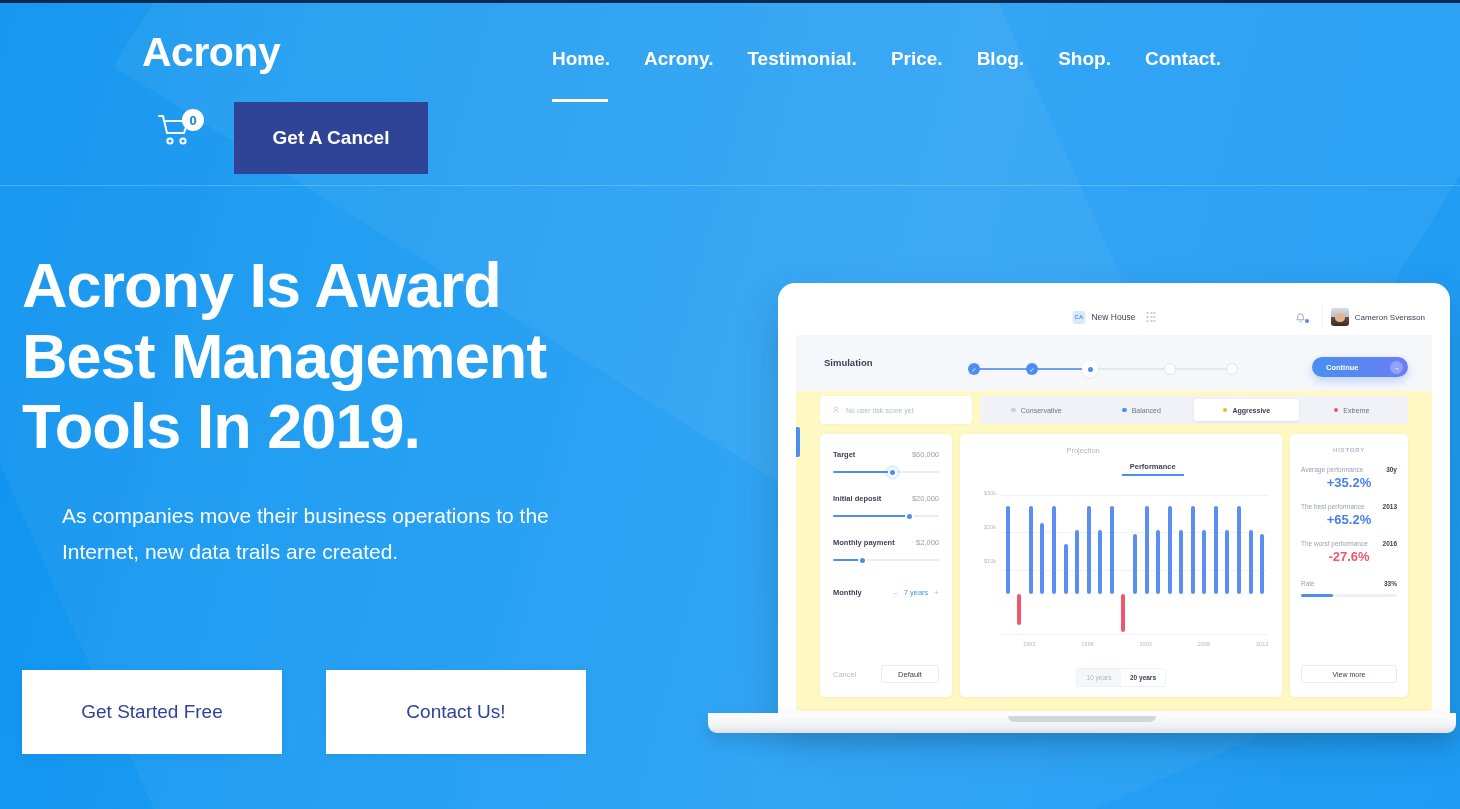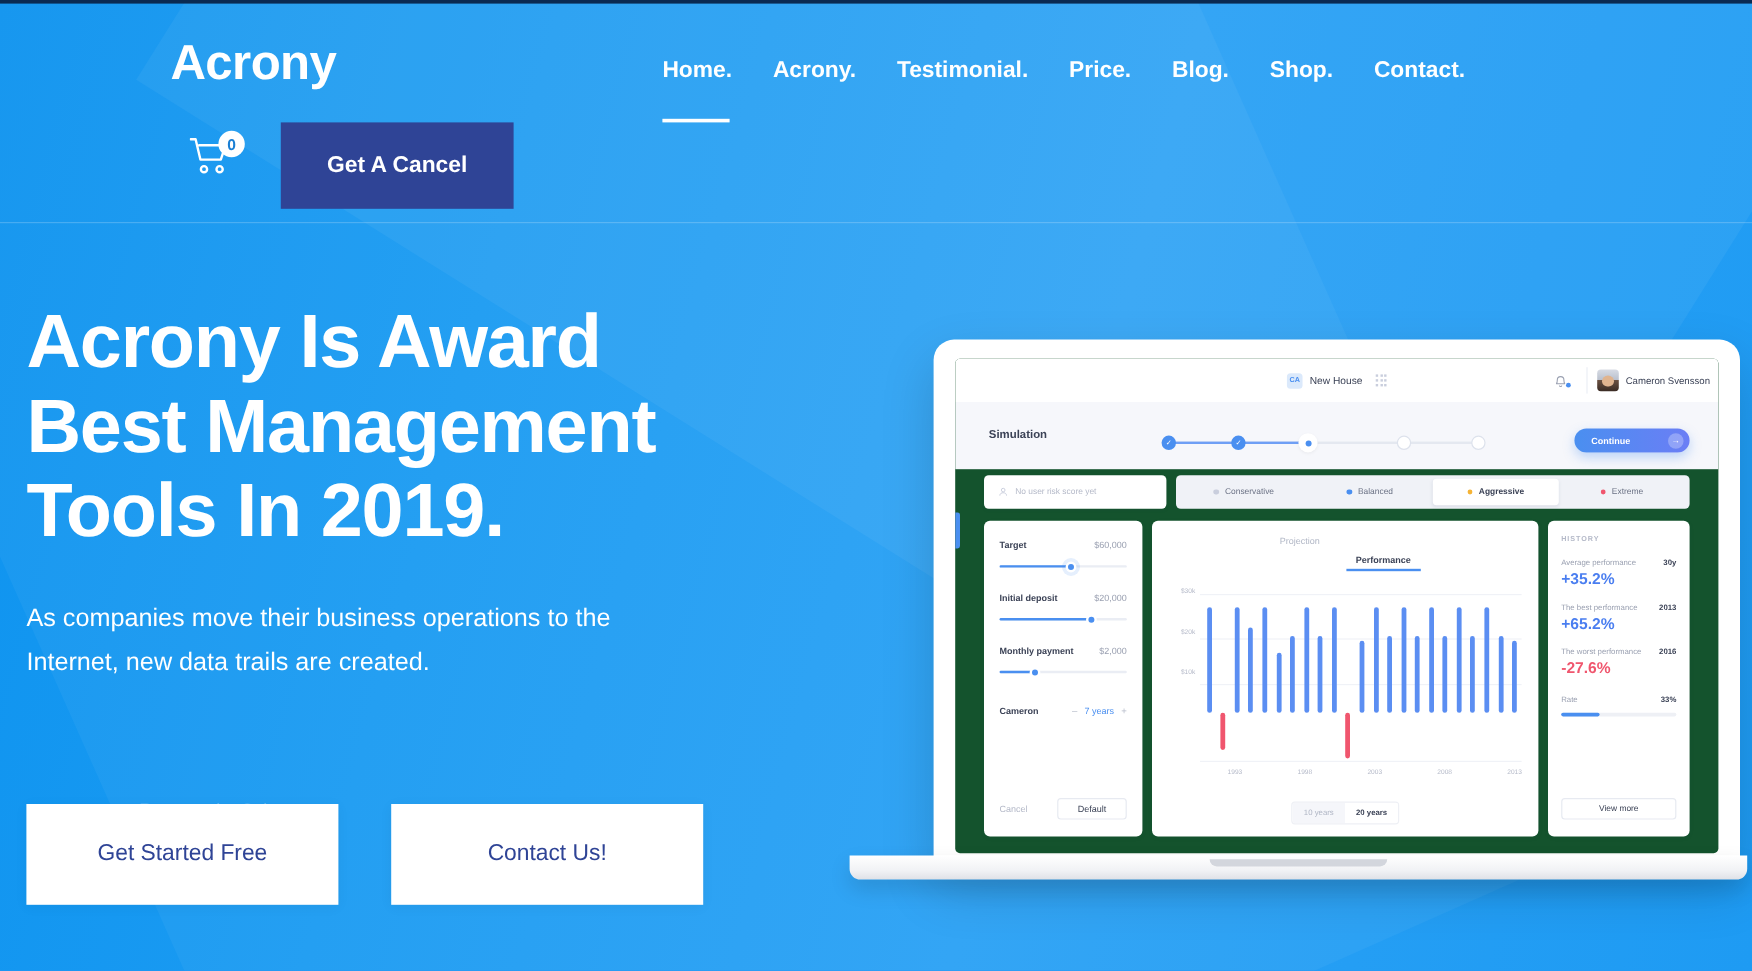--- a/index.html
+++ b/index.html
@@ -81,21 +81,21 @@
   }
 
   
   .hero{ position:absolute; left:22px; top:250px; width:740px; z-index:25; }
   .hero h1{
     color:#fff; font-size:63px; line-height:1.12; font-weight:bold;
     letter-spacing:-1px;
   }
   .hero p{
     color:#fff; font-size:21px; line-height:1.72; margin-top:36px;
-    max-width:665px; font-weight:400;
+    max-width:665px; font-weight:400;margin-left:40px;
   }
   .hero-btns{ display:flex; gap:44px; margin-top:100px; }
   .hero-btn{
     width:260px; height:84px; background:#fff; color:#2f4496;
     font-size:19px; display:flex; align-items:center; justify-content:center;
     cursor:pointer; border:none; font-family:"Liberation Sans", sans-serif;
     box-shadow:0 2px 10px rgba(0,0,0,0.05);
   }
   .watermark{
     position:absolute; left:98px; top:667px; z-index:26;
@@ -122,21 +122,21 @@
   }
   .base:before{
     content:""; position:absolute; left:50%; top:3px; transform:translateX(-50%);
     width:148px; height:6px; border-radius:0 0 6px 6px;
     background:#d3d6dd;
   }
 
   
   .screen{
     position:absolute; left:18px; top:16px; width:636px; height:412px;
-    background:#14532d; border-radius:4px; overflow:hidden;
+    background:#fef9c3; border-radius:4px; overflow:hidden;
   }
   .ds-topbar{
     position:absolute; left:0; top:0; right:0; height:36px;
     background:#fff; display:flex; align-items:center;
   }
   .ds-proj{
     position:absolute; left:50%; transform:translateX(-50%);
     display:flex; align-items:center; gap:6px;
   }
   .proj-badge{
@@ -236,21 +236,21 @@
     display:flex; align-items:center; padding:0 4px;
   }
   .rtab{
     flex:1; height:22px; border-radius:3px; display:flex; align-items:center;
     justify-content:center; gap:5px; font-size:7px; color:#6b7285; cursor:pointer;
   }
   .rtab.sel{ background:#fff; box-shadow:0 1px 3px rgba(40,60,100,0.10); color:#3b4256; font-weight:600; }
   .rdot{ width:4.5px; height:4.5px; border-radius:50%; }
 
   .panels{
-    position:absolute; left:24px; top:135px; right:24px; bottom:14px; display:flex; gap:8px;
+    position:absolute; left:24px; top:135px; right:24px; bottom:14px; display:flex; gap:8px;text-align:center;
   }
   .card{ background:#fff; border-radius:5px; box-shadow:0 1px 4px rgba(40,60,100,0.05); }
   .p-settings{ width:132px; padding:16px 13px 0; position:relative; }
   .srow{ margin-bottom:4px; }
   .srow-top{ display:flex; justify-content:space-between; align-items:baseline; }
   .srow-top .lbl{ font-size:7.5px; color:#3b4256; font-weight:600; }
   .srow-top .val{ font-size:7.5px; color:#9aa0b1; }
   .slider{ position:relative; height:12px; margin-top:7px; }
   .strack{ position:absolute; left:0; right:0; top:5px; height:2px; background:#eaedf4; border-radius:1px; }
   .sfill{ position:absolute; left:0; top:5px; height:2px; background:#4a8ff0; border-radius:1px; }
@@ -490,21 +490,21 @@
                 <span class="lbl">Monthly payment</span>
                 <span class="val">$2,000</span>
               </div>
               <div class="slider">
                 <div class="strack"></div>
                 <div class="sfill" style="width:28%"></div>
                 <div class="sknob" style="left:calc(28% - 4.5px); box-shadow:none"></div>
               </div>
             </div>
             <div class="period-row">
-              <span class="lbl">Cameron</span>
+              <span class="lbl">Monthly</span>
               <span class="period-ctrl">
                 <span class="pm">–</span>
                 <span>7 years</span>
                 <span class="pm">+</span>
               </span>
             </div>
             <div class="p-foot">
               <span class="cancel-btn">Cancel</span>
               <span class="default-btn">Default</span>
             </div>

